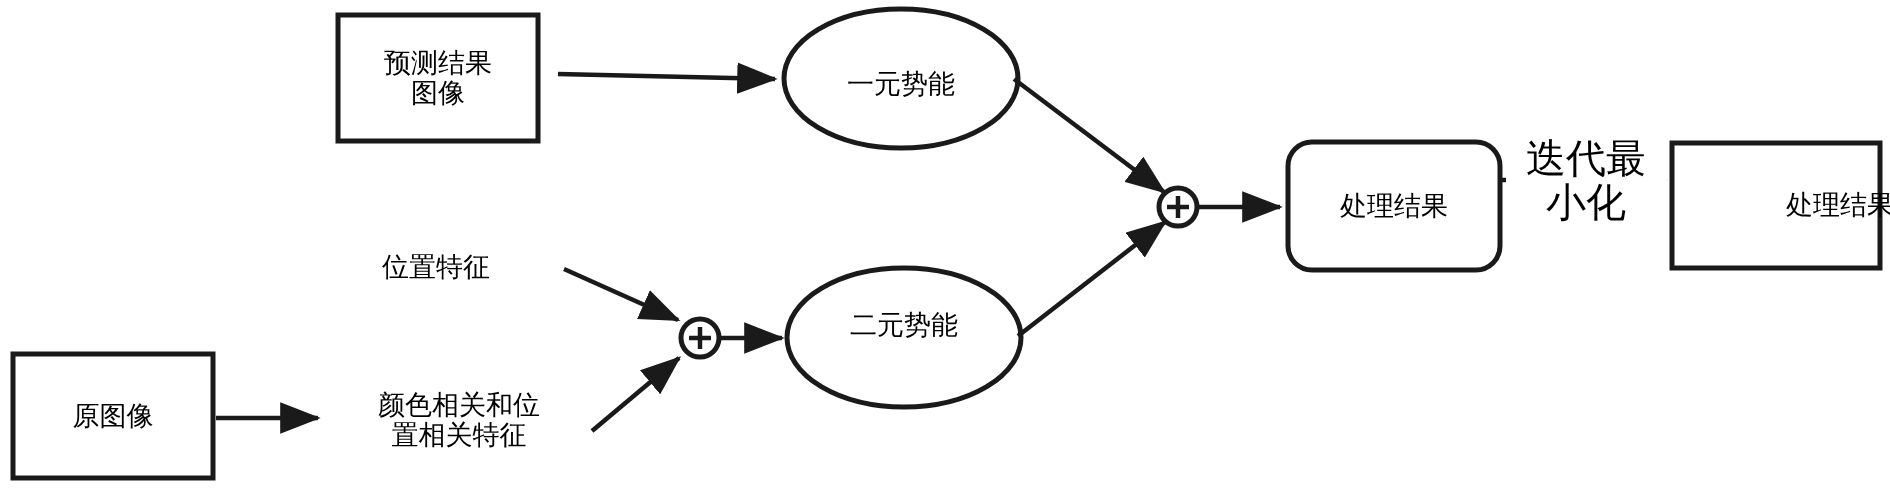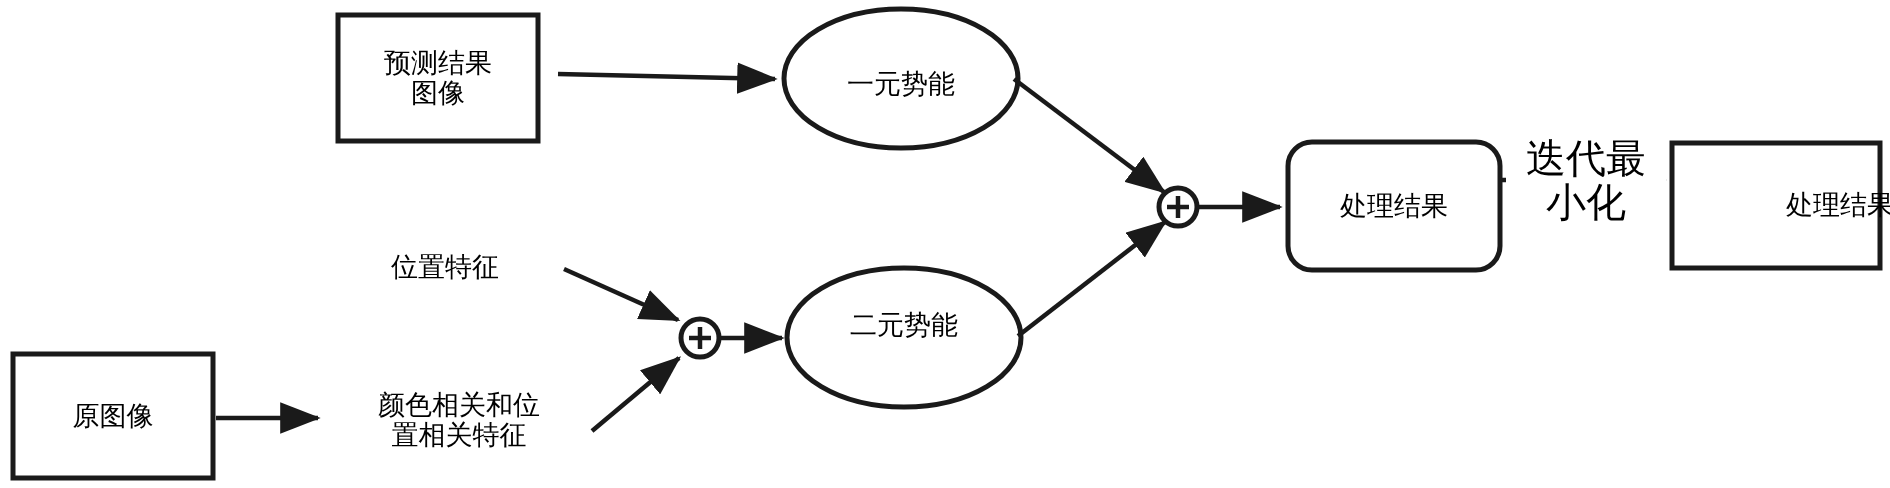--- a/index.html
+++ b/index.html
@@ -103,21 +103,21 @@
       <line x1="1167" y1="207" x2="1189" y2="207" stroke="#1a1a1a" stroke-width="4.5"></line>
       <line x1="1178" y1="196" x2="1178" y2="218" stroke="#1a1a1a" stroke-width="4.5"></line>
     </g>
   </svg>
 
   <div class="node-label" style="left:338px; top:15px; width:200px; height:126px;">预测结果
 图像</div>
 
   <div class="node-label" style="left:784px; top:15px; width:234px; height:139px;">一元势能</div>
 
-  <div class="node-label" style="left:355px; top:240px; width:180px; height:54px;">位置特征</div>
+  <div class="node-label" style="left:346px; top:240px; width:180px; height:54px;">位置特征</div>
 
   <div class="node-label" style="left:326px; top:370px; width:266px; height:100px;">颜色相关和位
 置相关特征</div>
 
   <div class="node-label" style="left:13px; top:354px; width:200px; height:124px;">原图像</div>
 
   <div class="node-label" style="left:787px; top:256px; width:234px; height:139px;">二元势能</div>
 
   <div class="node-label" style="left:1288px; top:142px; width:212px; height:128px;">处理结果</div>
 

